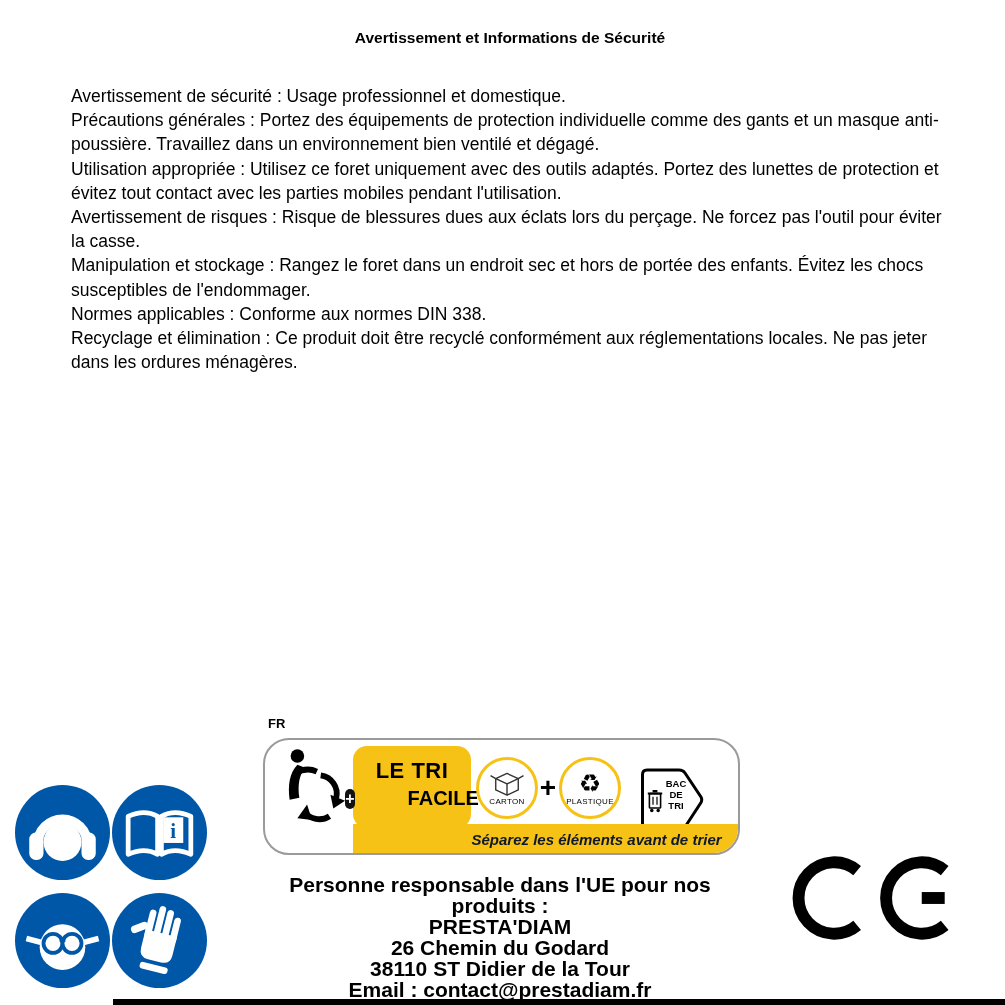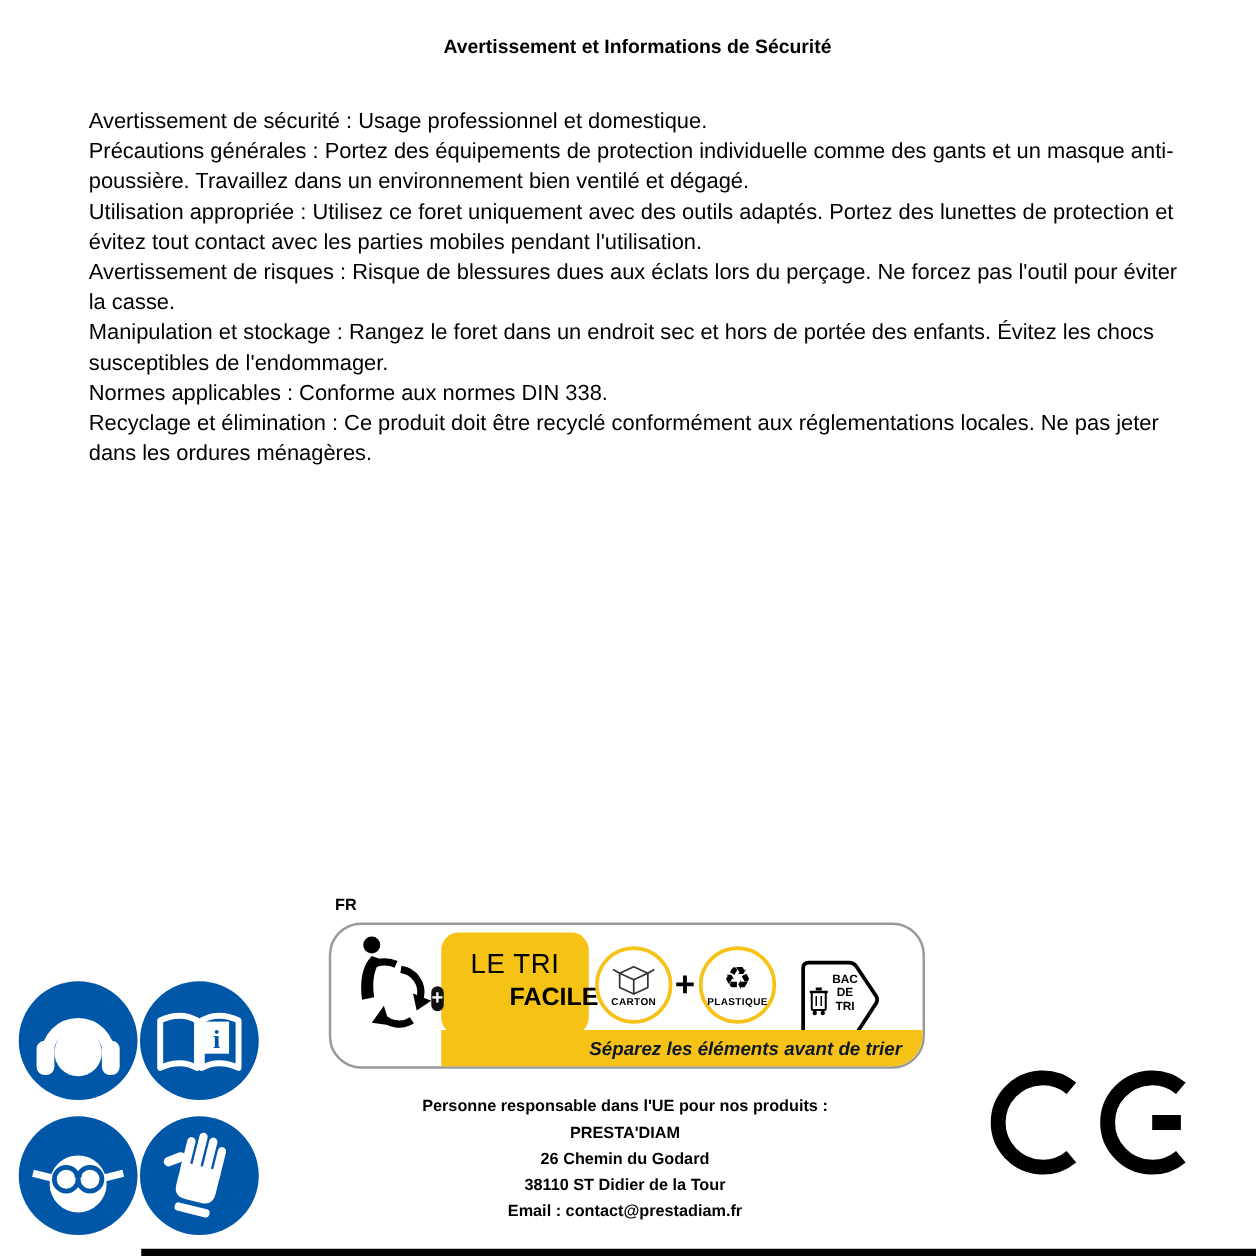--- a/index.html
+++ b/index.html
@@ -31,21 +31,21 @@
     border:2px solid #9a9a9a;
     border-radius:26px;
     overflow:hidden;
   }
   .triman-svg { position:absolute; left:12px; top:6px; width:68px; height:88px; }
 
   .yellow-block {
     position:absolute; left:88px; top:6px; width:118px; height:82px;
     background:#F6C216; border-radius:14px;
   }
-  .le-tri { text-align:center; margin-top:12px; font-size:22px; font-weight:normal; letter-spacing:0.5px; }
+  .le-tri { text-align:center; margin-top:12px; font-size:22px; font-weight:bold; letter-spacing:0.5px; }
   .facile-row { display:flex; align-items:center; justify-content:center; gap:5px; margin-top:3px; }
   .plus-badge {
     width:20px; height:20px; background:#111; border-radius:5px;
     color:#fff; font-size:16px; font-weight:bold;
     display:flex; align-items:center; justify-content:center;
   }
   .facile-label { font-size:20px; font-weight:bold;margin-left:48px; }
 
   .yellow-strip {
     position:absolute; left:88px; top:84px; width:387px; height:31px;
@@ -56,21 +56,21 @@
   .tagline { font-size:15px; font-weight:bold; font-style:italic; color:#0f172a; }
 
   .material-circle {
     position:absolute; top:17px; width:62px; height:62px;
     border:3px solid #F6C216; border-radius:50%;
     background:#fff;
     display:flex; flex-direction:column; align-items:center; justify-content:center;
   }
   .circle-carton { left:211px; }
   .circle-plastique { left:294px; }
-  .material-label { font-size:8px; font-weight:bold; letter-spacing:0.3px; margin-top:1px; }
+  .material-label { font-size:8px; font-weight:normal; letter-spacing:0.3px; margin-top:1px; }
   .recycle-glyph { font-size:25px; line-height:26px; }
   .plus-sep {
     position:absolute; left:273px; top:32px; width:20px;
     text-align:center; font-size:28px; font-weight:bold;
   }
   .bac-shape { position:absolute; left:375px; top:28px; width:64px; height:56px; }
   .bac-shape svg.outline { position:absolute; left:0; top:0; width:64px; height:64px; }
   .bin-svg { position:absolute; left:7px; top:16px; width:16px; height:32px; }
   .bac-lines {
     position:absolute; left:25px; top:10px; width:22px;
@@ -84,21 +84,21 @@
   }
   .safety-circle svg { width:100%; height:100%; display:block; }
   .pos-ear { left:15px; top:785px; }
   .pos-book { left:112px; top:785px; }
   .pos-goggles { left:15px; top:893px; }
   .pos-gloves { left:112px; top:893px; }
 
   .address {
     position:absolute; top:874px; left:260px; width:480px;
     text-align:center; font-weight:bold;
-    font-size:13px; line-height:21px;
+    font-size:21px; line-height:21px;
   }
   .ce-mark { position:absolute; left:790px; top:843px; width:170px; height:110px; }
   .bottom-line { position:absolute; left:113px; right:0; bottom:0; height:6px; background:#000; }
 </style>
 </head>
 <body>
 
 <div class="page">
 
   <div class="title">Avertissement et Informations de Sécurité</div>

